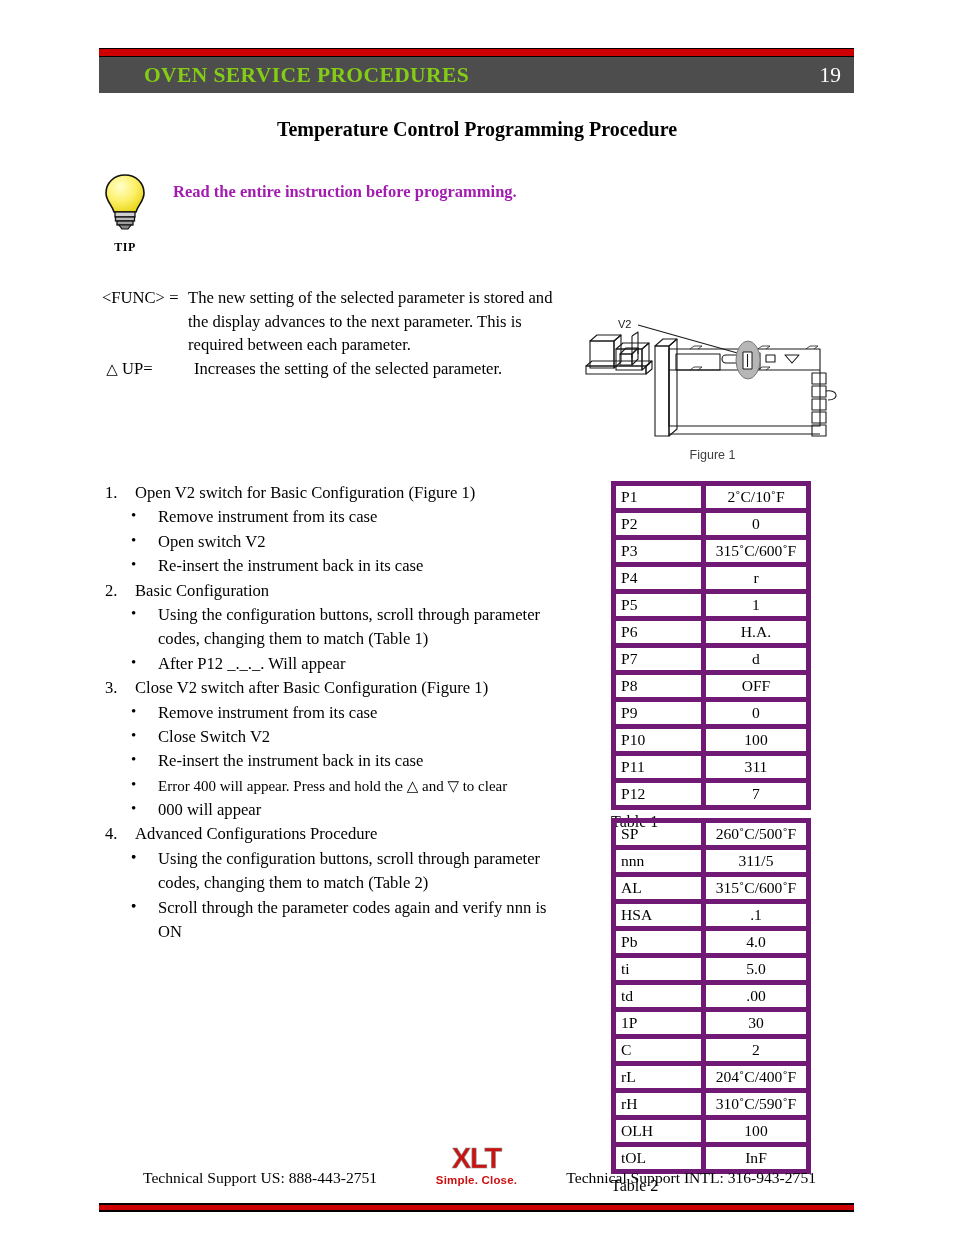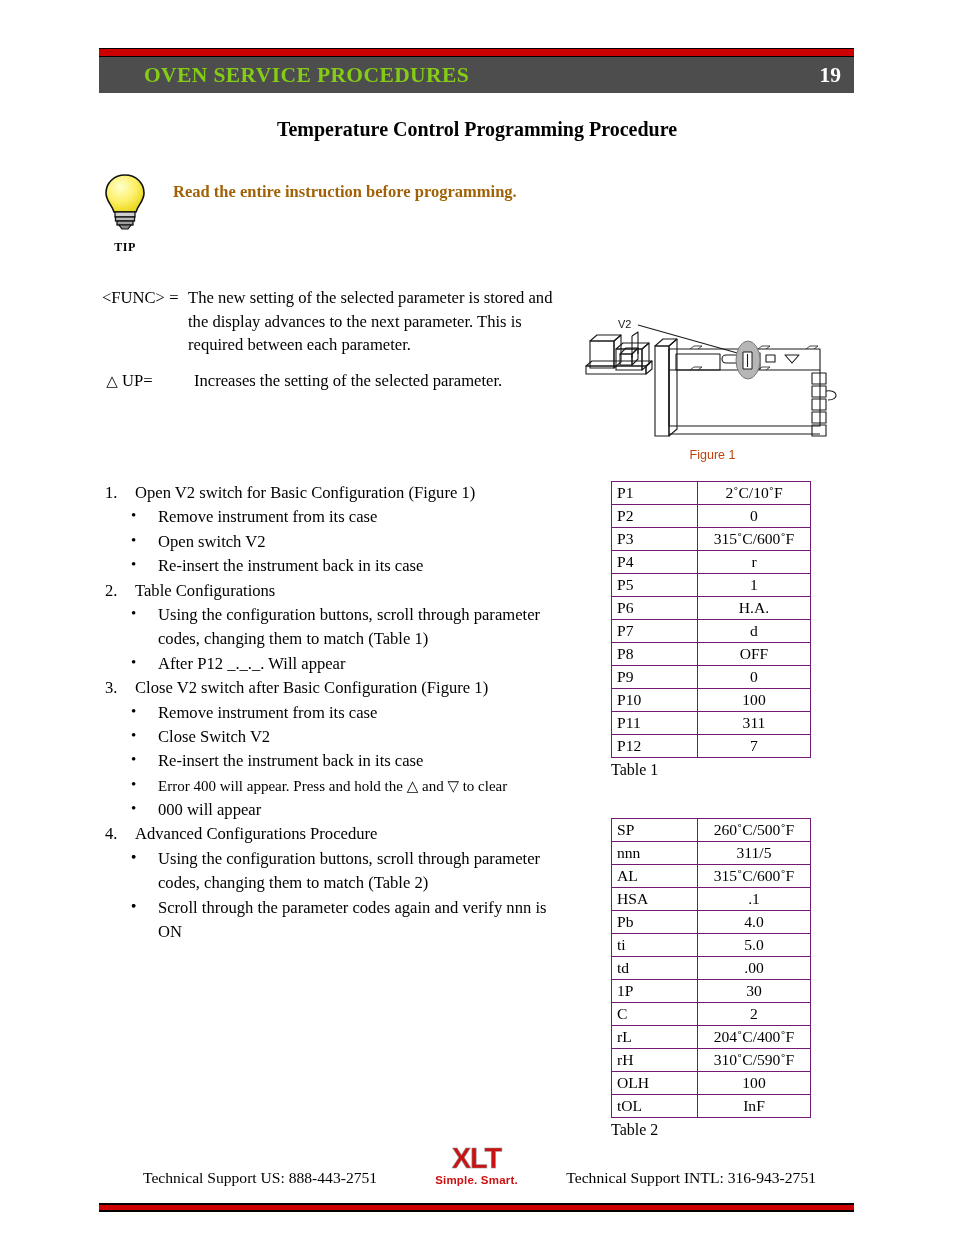--- a/index.html
+++ b/index.html
@@ -48,21 +48,21 @@
     letter-spacing: 0.4px;
     font-family: "Liberation Serif", serif;
     margin-left: 45px;
   }
   .header-pageno {
     position: absolute;
     right: 13px;
     top: 50%;
     transform: translateY(-50%);
     color: #ffffff;
-    font-weight: bold;
+    font-weight: normal;
     font-size: 21.5px;
     font-family: "Liberation Serif", serif;
   }
 
   
   .page-title {
     position: absolute;
     left: 0;
     top: 118px;
     width: 954px;
@@ -90,21 +90,21 @@
     font-family: "Liberation Serif", serif;
     font-weight: bold;
     font-size: 12px;
     margin-top: 2px;
     letter-spacing: 0.5px;
   }
   .tip-text {
     position: absolute;
     left: 77px;
     top: 10px;
-    color: #a16207;
+    color: #a21caf;
     font-weight: bold;
     font-size: 16.5px;
     font-family: "Liberation Serif", serif;
     white-space: nowrap;
   }
 
   
   .left-col {
     position: absolute;
     left: 102px;
@@ -122,21 +122,21 @@
     display: inline-block;
     width: 86px;
     vertical-align: top;
   }
   .cfg-func-def {
     display: inline-block;
     width: 370px;
     vertical-align: top;
   }
   .cfg-row {
-    margin-top: 12px;
+    margin-top: 0;
     white-space: nowrap;
   }
   .cfg-row .tri {
     display: inline-block;
     width: 20px;
     text-align: center;
     font-size: 15px;
   }
   .cfg-row .term {
     display: inline-block;
@@ -194,32 +194,32 @@
     height: 160px;
   }
   .figure-caption {
     position: absolute;
     left: 0;
     top: 140px;
     width: 265px;
     text-align: center;
     font-family: "Liberation Sans", sans-serif;
     font-size: 12.5px;
-    color: #c2410c;
+    color: #404040;
   }
 
   
   .param-table {
     border-collapse: collapse;
     width: 200px;
     font-family: "Liberation Serif", serif;
     font-size: 15.6px;
   }
   .param-table td {
-    border: 1px solid #701a75;
+    border: 5px solid #701a75;
     height: 20px;
     padding: 1px 2px;
   }
   .param-table td.k {
     width: 78px;
     text-align: left;
     padding-left: 5px;
   }
   .param-table td.v {
     text-align: center;
@@ -410,21 +410,21 @@
     <span class="step-text">Open V2 switch for Basic Configuration (Figure 1)</span>
   </div>
   <div class="sublist">
     <div class="subitem"><span class="dot">•</span><span>Remove instrument from its case</span></div>
     <div class="subitem"><span class="dot">•</span><span>Open switch V2</span></div>
     <div class="subitem"><span class="dot">•</span><span>Re-insert the instrument back in its case</span></div>
   </div>
 
   <div class="step">
     <span class="num">2.</span>
-    <span class="step-text">Table Configurations</span>
+    <span class="step-text">Basic Configuration</span>
   </div>
   <div class="sublist">
     <div class="subitem"><span class="dot">•</span><span>Using the configuration buttons, scroll through parameter codes, changing them to match (Table 1)</span></div>
     <div class="subitem"><span class="dot">•</span><span>After P12  _._._. Will appear</span></div>
   </div>
 
   <div class="step">
     <span class="num">3.</span>
     <span class="step-text">Close V2 switch after Basic Configuration (Figure 1)</span>
   </div>
@@ -562,17 +562,17 @@
         </tr>
     </tbody>
   </table>
   <div class="table-caption">Table 2</div>
 </div>
 
 <div class="footer">
   <div class="footer-left">Technical Support  US:  888-443-2751</div>
   <div class="footer-logo">
     <div class="logo-xlt">XLT</div>
-    <div class="logo-tag">Simple. Smart.</div>
+    <div class="logo-tag">Simple. Close.</div>
   </div>
   <div class="footer-right">Technical Support  INTL:  316-943-2751</div>
 </div>
 <div class="footer-redbar"></div>
 
 </body></html>

